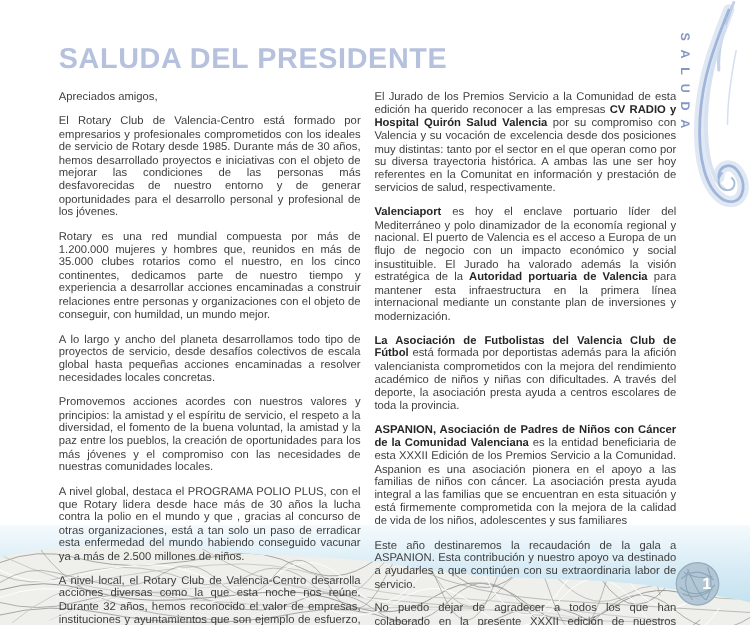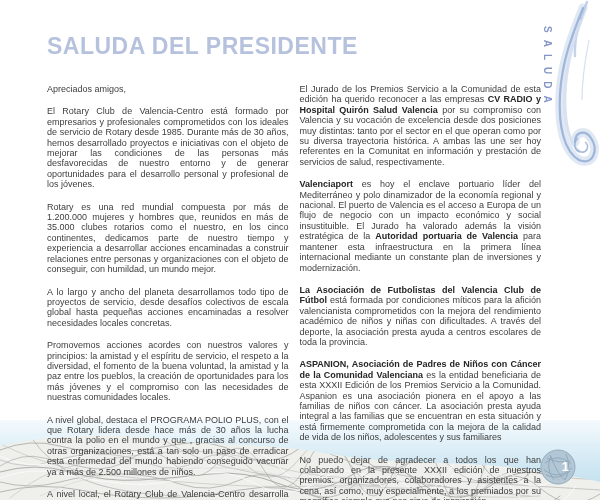--- a/index.html
+++ b/index.html
@@ -11,21 +11,21 @@
     position:absolute;left:47px;top:33px;margin:0;
     font-size:23px;font-weight:bold;letter-spacing:0.5px;
     color:#b6c2dd;
   }
   .content{
     position:absolute;left:47px;top:72px;width:494px;
     display:flex;gap:11px;z-index:2;
   }
   .col{width:243px;}
   .col p{
-    margin:12px 0 9px 0;
+    margin:0 0 9px 0;
     font-size:9px;line-height:10.4px;
     text-align:justify;color:#3d3d3d;
   }
   .col p b{color:#262626;}
   .vertical-label{
     position:absolute;left:542px;top:26px;z-index:3;
     writing-mode:vertical-rl;
     font-size:10px;font-weight:bold;letter-spacing:7px;
     color:#8496c8;
   }
@@ -63,22 +63,23 @@
       <p>El Rotary Club de Valencia-Centro está formado por empresarios y profesionales comprometidos con los ideales de servicio de Rotary desde 1985. Durante más de 30 años, hemos desarrollado proyectos e iniciativas con el objeto de mejorar las condiciones de las personas más desfavorecidas de nuestro entorno y de generar oportunidades para el desarrollo personal y profesional de los jóvenes.</p>
       <p>Rotary es una red mundial compuesta por más de 1.200.000 mujeres y hombres que, reunidos en más de 35.000 clubes rotarios como el nuestro, en los cinco continentes, dedicamos parte de nuestro tiempo y experiencia a desarrollar acciones encaminadas a construir relaciones entre personas y organizaciones con el objeto de conseguir, con humildad, un mundo mejor.</p>
       <p>A lo largo y ancho del planeta desarrollamos todo tipo de proyectos de servicio, desde desafíos colectivos de escala global hasta pequeñas acciones encaminadas a resolver necesidades locales concretas.</p>
       <p>Promovemos acciones acordes con nuestros valores y principios: la amistad y el espíritu de servicio, el respeto a la diversidad, el fomento de la buena voluntad, la amistad y la paz entre los pueblos, la creación de oportunidades para los más jóvenes y el compromiso con las necesidades de nuestras comunidades locales.</p>
       <p>A nivel global, destaca el PROGRAMA POLIO PLUS, con el que Rotary lidera desde hace más de 30 años la lucha contra la polio en el mundo y que , gracias al concurso de otras organizaciones, está a tan solo un paso de erradicar esta enfermedad del mundo habiendo conseguido vacunar ya a más de 2.500 millones de niños.</p>
       <p>A nivel local, el Rotary Club de Valencia-Centro desarrolla acciones diversas como la que esta noche nos reúne. Durante 32 años, hemos reconocido el valor de empresas, instituciones y ayuntamientos que son ejemplo de esfuerzo, innovación y compromiso con el desarrollo económico y social de la comunidad.</p>
     </div>
     <div class="col">
       <p><span>El Jurado de los Premios Servicio a la Comunidad de esta edición ha querido reconocer a las empresas </span><b>CV RADIO y Hospital Quirón Salud Valencia</b><span> por su compromiso con Valencia y su vocación de excelencia desde dos posiciones muy distintas: tanto por el sector en el que operan como por su diversa trayectoria histórica. A ambas las une ser hoy referentes en la Comunitat en información y prestación de servicios de salud, respectivamente.</span></p>
       <p><b>Valenciaport</b><span> es hoy el enclave portuario líder del Mediterráneo y polo dinamizador de la economía regional y nacional. El puerto de Valencia es el acceso a Europa de un flujo de negocio con un impacto económico y social insustituible. El Jurado ha valorado además la visión estratégica de la </span><b>Autoridad portuaria de Valencia</b><span> para mantener esta infraestructura en la primera línea internacional mediante un constante plan de inversiones y modernización.</span></p>
-      <p><b>La Asociación de Futbolistas del Valencia Club de Fútbol</b><span> está formada por condiciones míticos para la afición valencianista comprometidos con la mejora del rendimiento académico de niños y niñas con dificultades. A través del deporte, la asociación presta ayuda a centros escolares de toda la provincia.</span></p>
+      <p><b>La Asociación de Futbolistas del Valencia Club de Fútbol</b><span> está formada por deportistas además para la afición valencianista comprometidos con la mejora del rendimiento académico de niños y niñas con dificultades. A través del deporte, la asociación presta ayuda a centros escolares de toda la provincia.</span></p>
       <p><b>ASPANION, Asociación de Padres de Niños con Cáncer de la Comunidad Valenciana</b><span> es la entidad beneficiaria de esta XXXII Edición de los Premios Servicio a la Comunidad. Aspanion es una asociación pionera en el apoyo a las familias de niños con cáncer. La asociación presta ayuda integral a las familias que se encuentran en esta situación y está firmemente comprometida con la mejora de la calidad de vida de los niños, adolescentes y sus familiares</span></p>
+      <p>Este año destinaremos la recaudación de la gala a ASPANION. Esta contribución y nuestro apoyo va destinado a ayudarles a que continúen con su extraordinaria labor de servicio.</p>
       <p>No puedo dejar de agradecer a todos los que han colaborado en la presente XXXII edición de nuestros premios: organizadores, colaboradores y asistentes a la cena, así como, muy especialmente, a los premiados por su magnífico ejemplo que nos sirve de inspiración.</p>
 
     </div>
   </div>
 
   <div class="bottom-band">
     <svg width="600" height="80" viewBox="0 0 600 80">
       <defs>
         <linearGradient id="sky" x1="0" y1="0" x2="0" y2="1">
           <stop offset="0" stop-color="#f4fafd"></stop>

